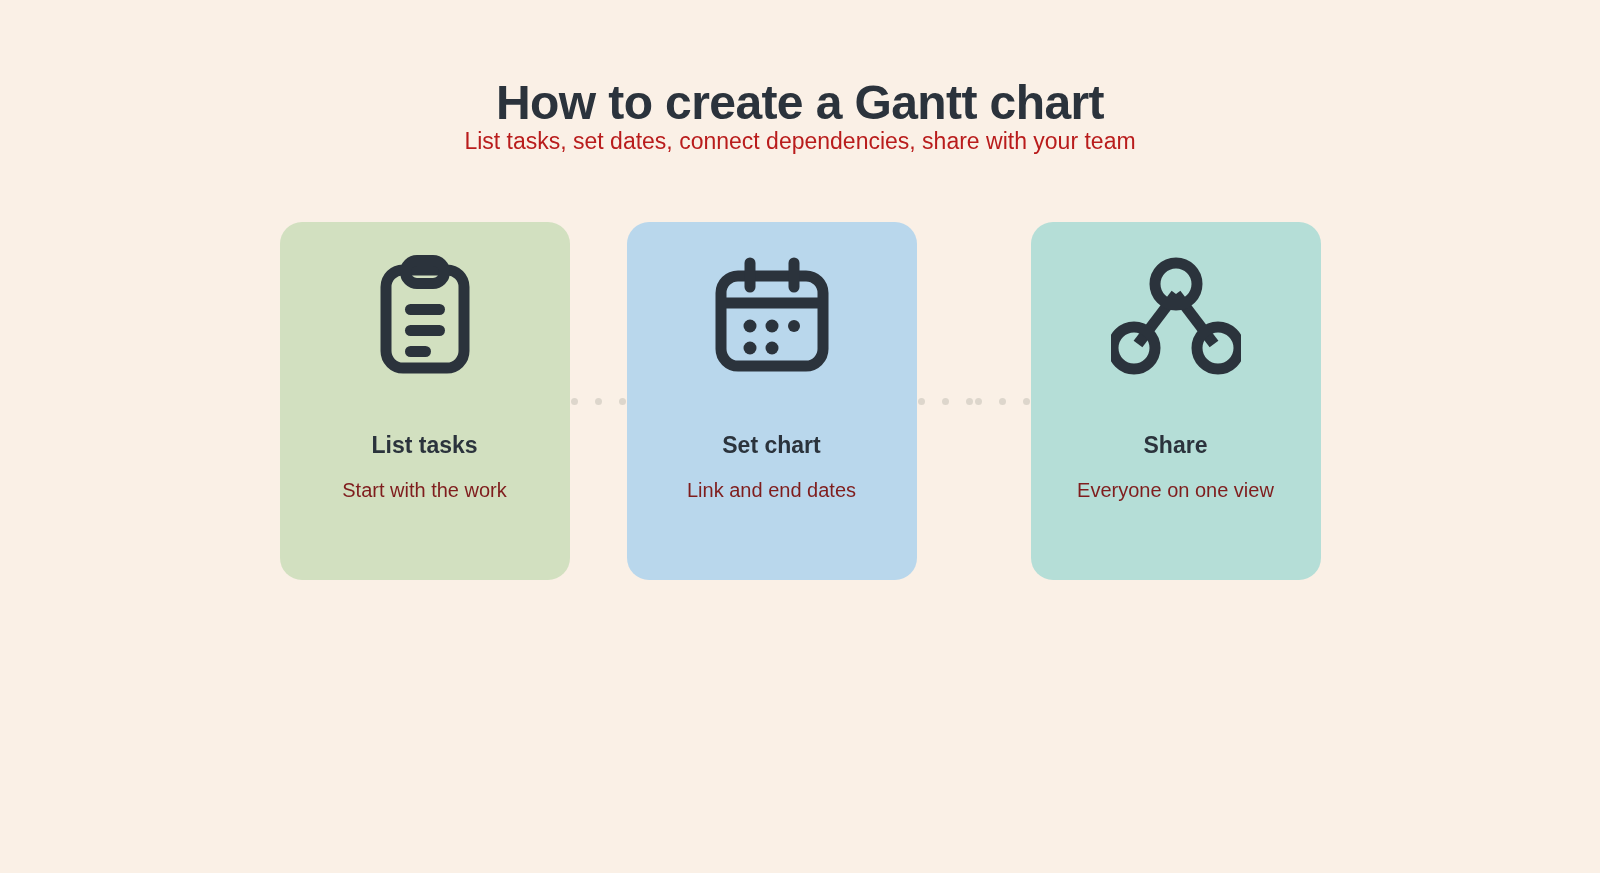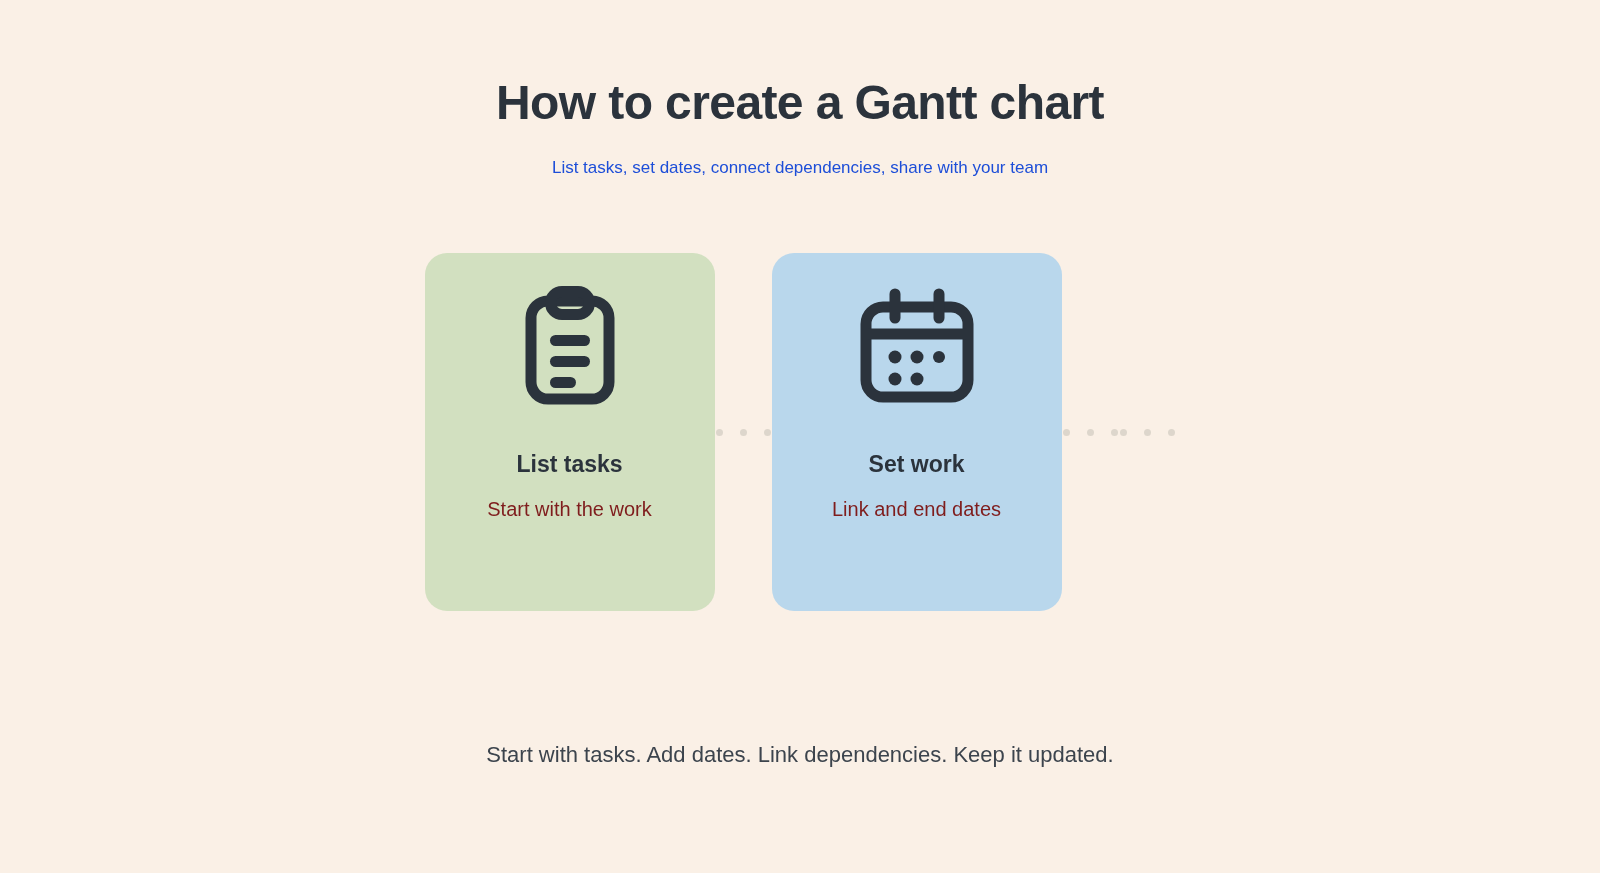--- a/index.html
+++ b/index.html
@@ -13,35 +13,33 @@
     font-family: "Liberation Sans", sans-serif;
     overflow: hidden;
   }
   .page {
     position: relative;
     width: 1600px;
     height: 873px;
     display: flex;
     flex-direction: column;
     align-items: center;
-    gap: 8px;
   }
   .title {
     margin-top: 78px;
     font-size: 48px;
     font-weight: bold;
     color: #2b333c;
     letter-spacing: -0.6px;
     text-align: center;
     line-height: 1.05;
   }
   .subtitle {
-    margin-top: 22px;
-    font-size: 17px;
-    color: #1d4ed8;
+    font-size: 23px;
+    color: #b91c1c;
     text-align: center;
     font-weight: 400;
   }
   .cards {
     margin-top: 67px;
     display: flex;
     align-items: flex-start;
     justify-content: center;
   }
   .card {
@@ -57,21 +55,21 @@
     height: 190px;
     display: flex;
     align-items: center;
     justify-content: center;
     width: 100%;
   }
   .card-title {
     font-size: 23px;
     font-weight: bold;
     color: #2b333c;
-    margin-top: 8px;
+    margin-top: 20px;
     text-align: center;
   }
   .card-desc {
     font-size: 20px;
     color: #7f1d1d;
     margin-top: 20px;
     text-align: center;
     padding: 0 8px;
   }
   .connector {
@@ -136,35 +134,47 @@
           <path d="M9 47 H107" stroke="#2b333c" stroke-width="11"></path>
           <path d="M36 7 V31" stroke="#2b333c" stroke-width="11" stroke-linecap="round"></path>
           <path d="M80 7 V31" stroke="#2b333c" stroke-width="11" stroke-linecap="round"></path>
           <circle cx="36" cy="70" r="6.5" fill="#2b333c"></circle>
           <circle cx="58" cy="70" r="6.5" fill="#2b333c"></circle>
           <circle cx="80" cy="70" r="6" fill="#2b333c"></circle>
           <circle cx="36" cy="92" r="6.5" fill="#2b333c"></circle>
           <circle cx="58" cy="92" r="6.5" fill="#2b333c"></circle>
         </svg>
       </div>
-      <div class="card-title">Set work</div>
+      <div class="card-title">Set chart</div>
       <div class="card-desc">Link and end dates</div>
     </div>
 
     <div class="connector">
       <span></span>
       <span></span>
       <span></span>
     </div>
 
 
     <div class="connector">
       <span></span>
       <span></span>
       <span></span>
     </div>
 
+    <div class="card" style="background:#b5ded7">
+      <div class="icon-wrap">
+        <svg width="130" height="122" viewBox="0 0 130 122" fill="none">
+          <path d="M65 38 L27 88" stroke="#2b333c" stroke-width="11"></path>
+          <path d="M65 38 L103 88" stroke="#2b333c" stroke-width="11"></path>
+          <circle cx="65" cy="28" r="21" stroke="#2b333c" stroke-width="11"></circle>
+          <circle cx="23" cy="92" r="21" stroke="#2b333c" stroke-width="11"></circle>
+          <circle cx="107" cy="92" r="21" stroke="#2b333c" stroke-width="11"></circle>
+        </svg>
+      </div>
+      <div class="card-title">Share</div>
+      <div class="card-desc">Everyone on one view</div>
+    </div>
 
   </div>
 
-  <div class="footer">Start with tasks. Add dates. Link dependencies. Keep it updated.</div>
 
 </div>
 
 </body></html>

